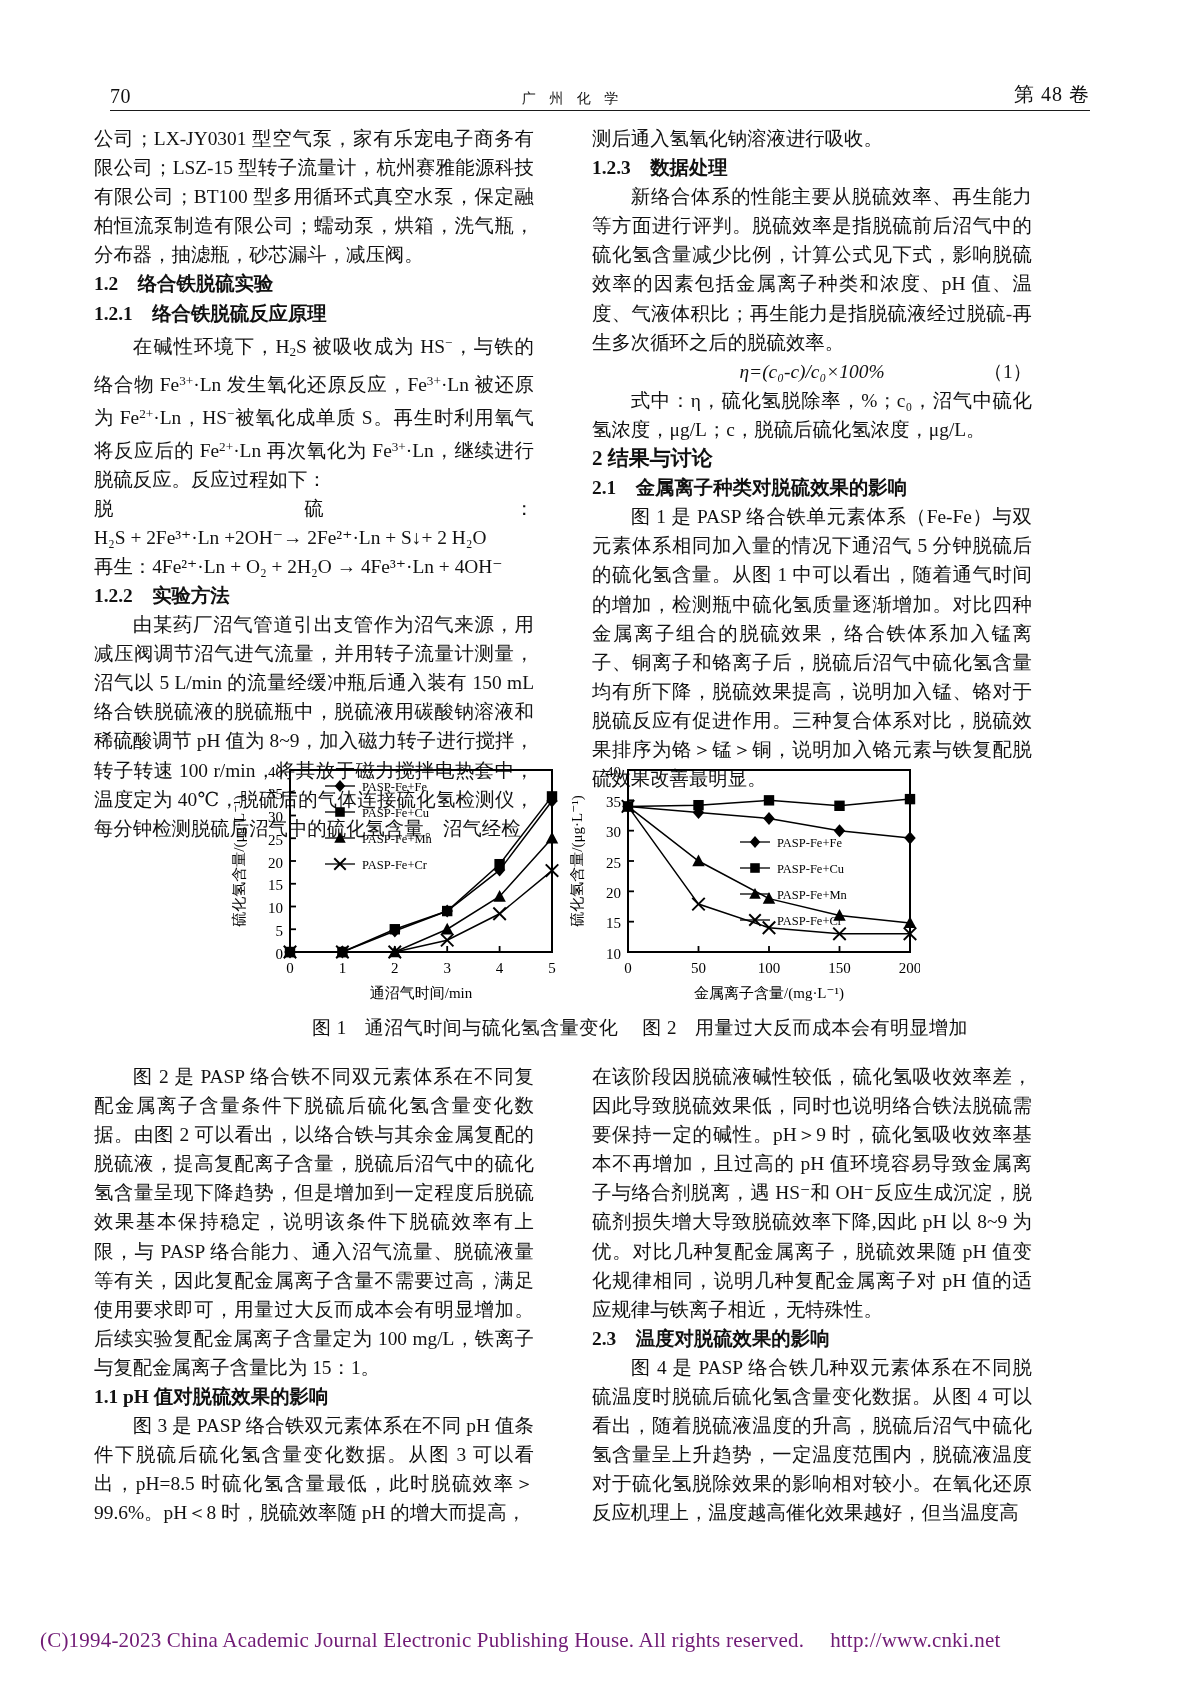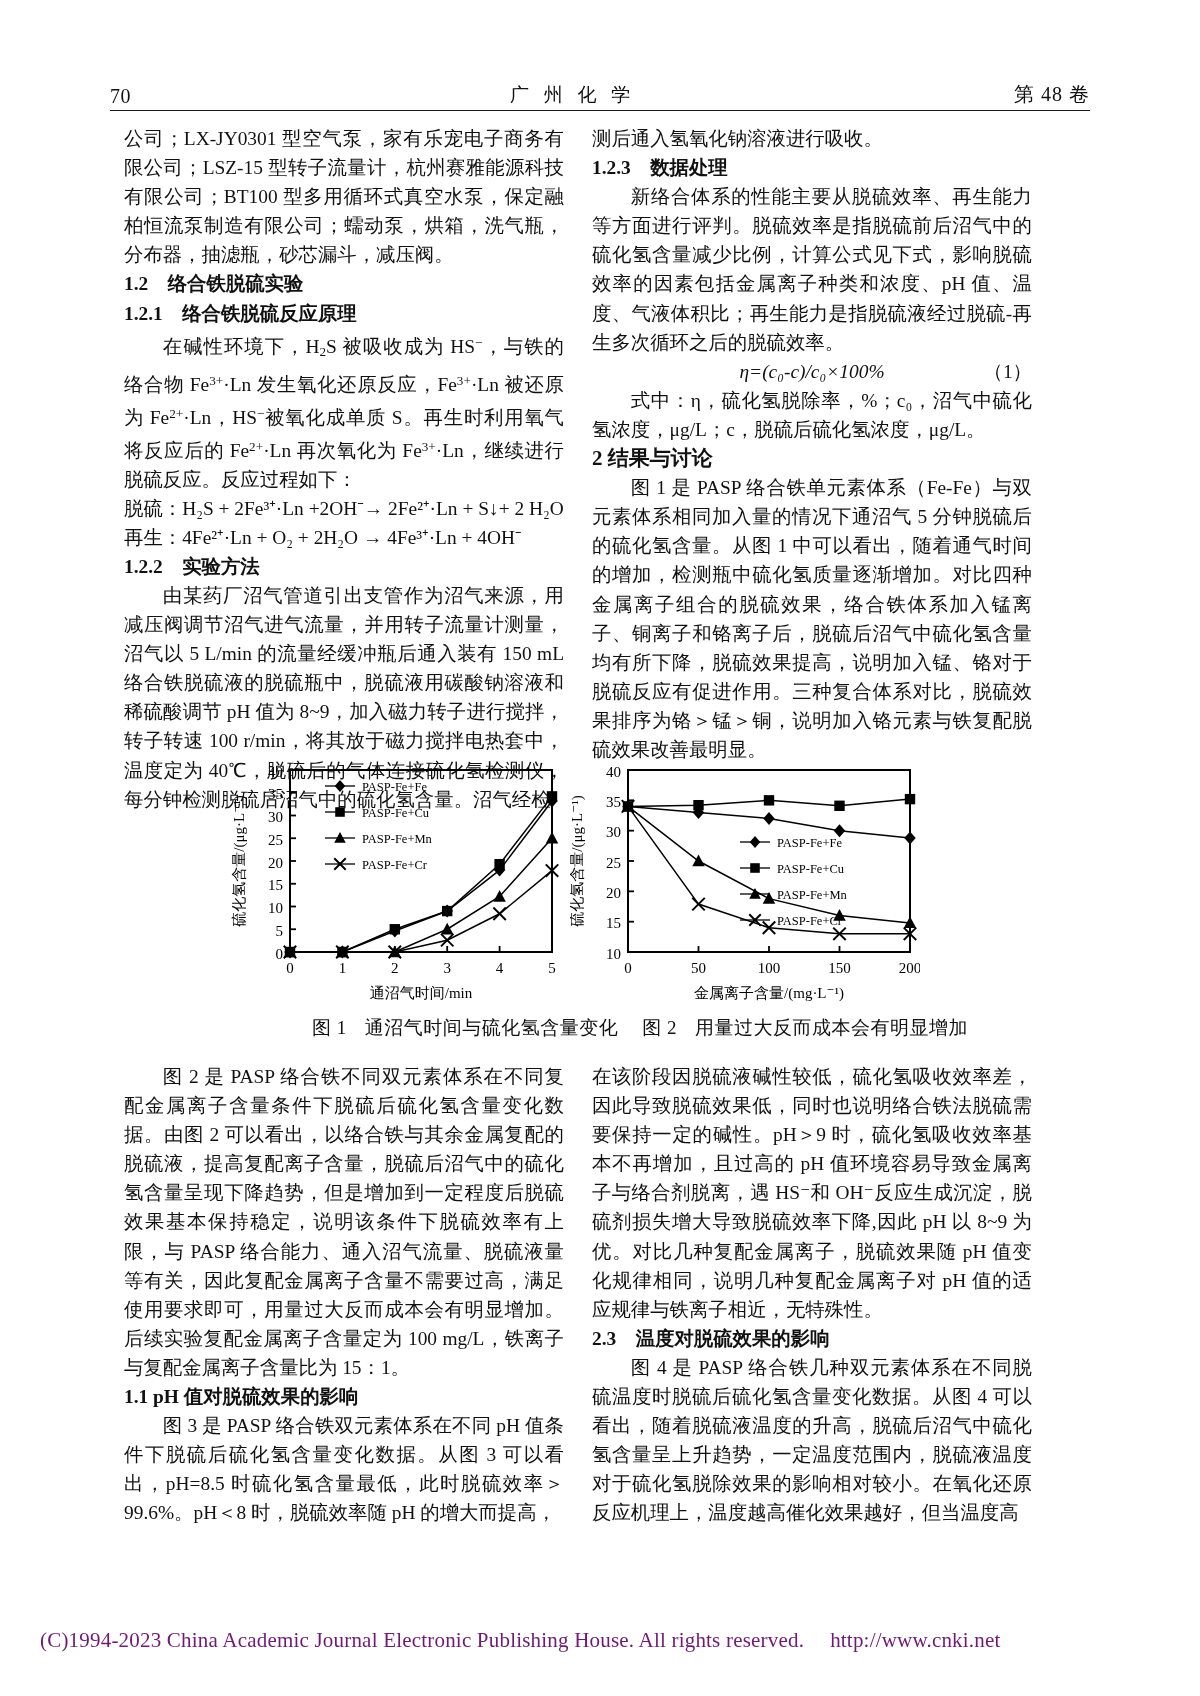--- a/index.html
+++ b/index.html
@@ -16,35 +16,35 @@
     left:0;top:0;width:1020px;height:1696px;
   }
 
   
   .runhead{
     position:absolute;left:110px;top:68px;width:980px;height:40px;
     display:flex;align-items:flex-end;justify-content:space-between;
     font-size:19px;
   }
   .runhead .folio{font-size:20px;letter-spacing:.5px;}
-  .runhead .jtitle{font-size:19px;letter-spacing:5px;font-weight:400;}
+  .runhead .jtitle{font-size:14px;letter-spacing:5px;font-weight:400;}
   .runhead .vol{font-size:20px;letter-spacing:1px;}
   .rule{
     position:absolute;left:110px;top:110px;width:980px;height:0;
     border-top:1.6px solid #1a1a1a;
   }
 
   
   .col{
     position:absolute;top:124px;width:440px;
     font-size:19.4px;line-height:29.1px;
     text-align:justify;
     text-justify:inter-ideograph;
   }
-  .col.left{left:124px;font-family:Liberation Serif, serif;}
+  .col.left{left:94px;}
   .col.right{left:592px;}
 
   .col p{margin:0;}
   .ind{text-indent:2em;}
   .hd{font-weight:700;}
   .hd2{font-weight:700;}
   .bighd{font-size:21px;font-weight:700;margin-top:2px;}
   .eq{
     text-align:center;position:relative;
   }
@@ -121,20 +121,21 @@
     <p class="ind">新络合体系的性能主要从脱硫效率、再生能力等方面进行评判。脱硫效率是指脱硫前后沼气中的硫化氢含量减少比例，计算公式见下式，影响脱硫效率的因素包括金属离子种类和浓度、pH 值、温度、气液体积比；再生能力是指脱硫液经过脱硫-再生多次循环之后的脱硫效率。</p>
 
     <p class="eq">
       <span class="it">η=(c₀-c)/c₀×100%</span>
       <span class="num">（1）</span>
     </p>
 
     <p class="ind">式中：η，硫化氢脱除率，%；c₀，沼气中硫化氢浓度，μg/L；c，脱硫后硫化氢浓度，μg/L。</p>
 
     <p class="bighd">2  结果与讨论</p>
+    <p class="hd">2.1　金属离子种类对脱硫效果的影响</p>
     <p class="ind">图 1 是 PASP 络合铁单元素体系（Fe-Fe）与双元素体系相同加入量的情况下通沼气 5 分钟脱硫后的硫化氢含量。从图 1 中可以看出，随着通气时间的增加，检测瓶中硫化氢质量逐渐增加。对比四种金属离子组合的脱硫效果，络合铁体系加入锰离子、铜离子和铬离子后，脱硫后沼气中硫化氢含量均有所下降，脱硫效果提高，说明加入锰、铬对于脱硫反应有促进作用。三种复合体系对比，脱硫效果排序为铬＞锰＞铜，说明加入铬元素与铁复配脱硫效果改善最明显。</p>
   </div>
 
   <div class="col right" style="top:1062px;">
     <p>在该阶段因脱硫液碱性较低，硫化氢吸收效率差，因此导致脱硫效果低，同时也说明络合铁法脱硫需要保持一定的碱性。pH＞9 时，硫化氢吸收效率基本不再增加，且过高的 pH 值环境容易导致金属离子与络合剂脱离，遇 HS⁻和 OH⁻反应生成沉淀，脱硫剂损失增大导致脱硫效率下降,因此 pH 以 8~9 为优。对比几种复配金属离子，脱硫效果随 pH 值变化规律相同，说明几种复配金属离子对 pH 值的适应规律与铁离子相近，无特殊性。</p>
     <p class="hd">2.3　温度对脱硫效果的影响</p>
     <p class="ind">图 4 是 PASP 络合铁几种双元素体系在不同脱硫温度时脱硫后硫化氢含量变化数据。从图 4 可以看出，随着脱硫液温度的升高，脱硫后沼气中硫化氢含量呈上升趋势，一定温度范围内，脱硫液温度对于硫化氢脱除效果的影响相对较小。在氧化还原反应机理上，温度越高催化效果越好，但当温度高</p>
   </div>
 
   <div class="figband">

